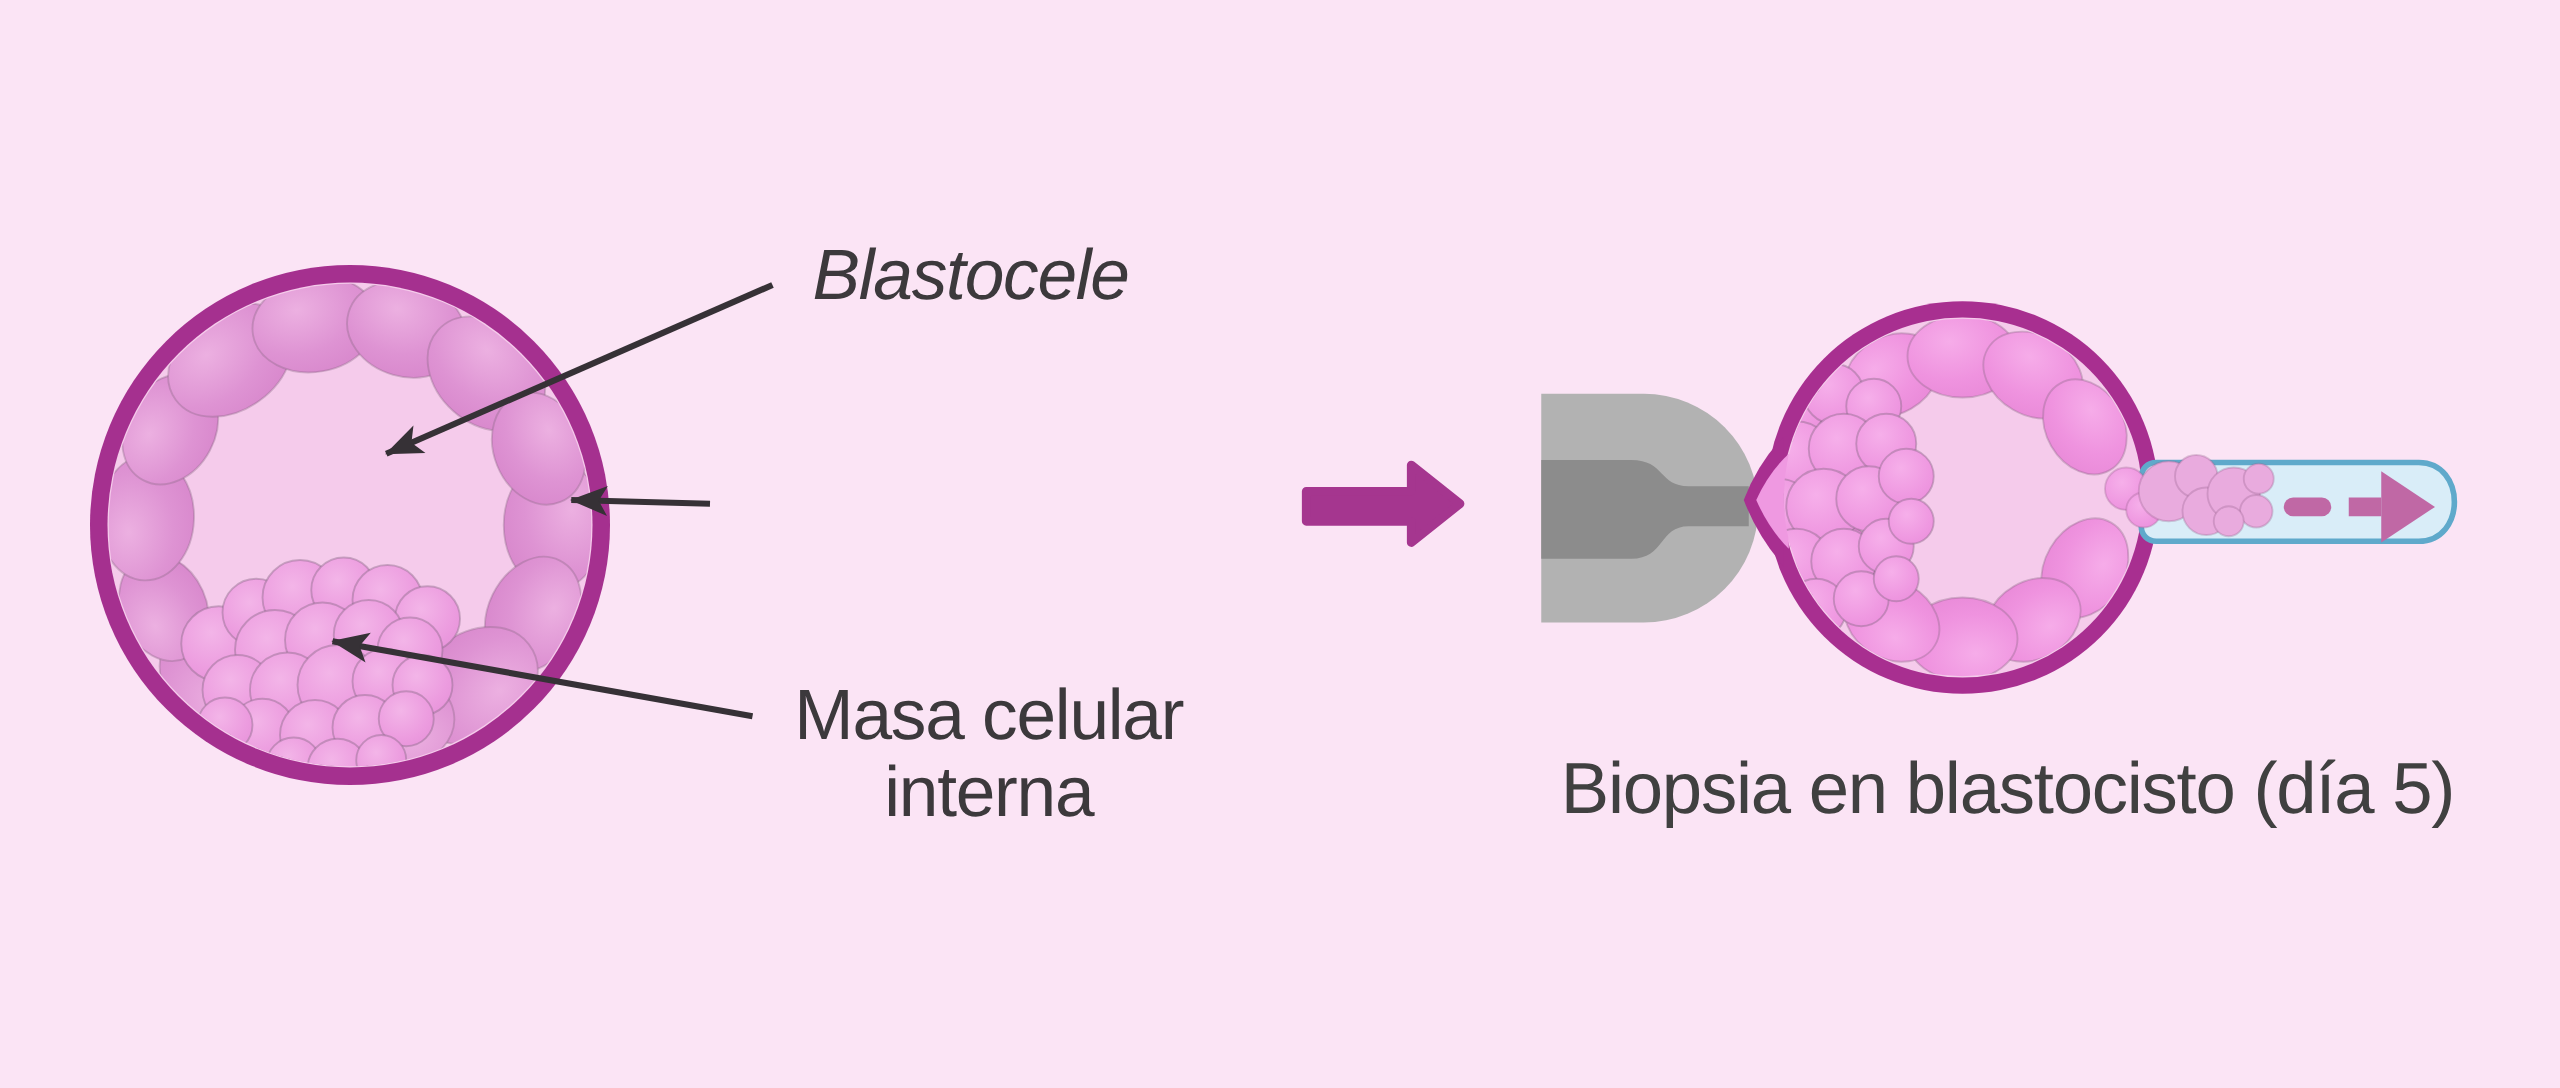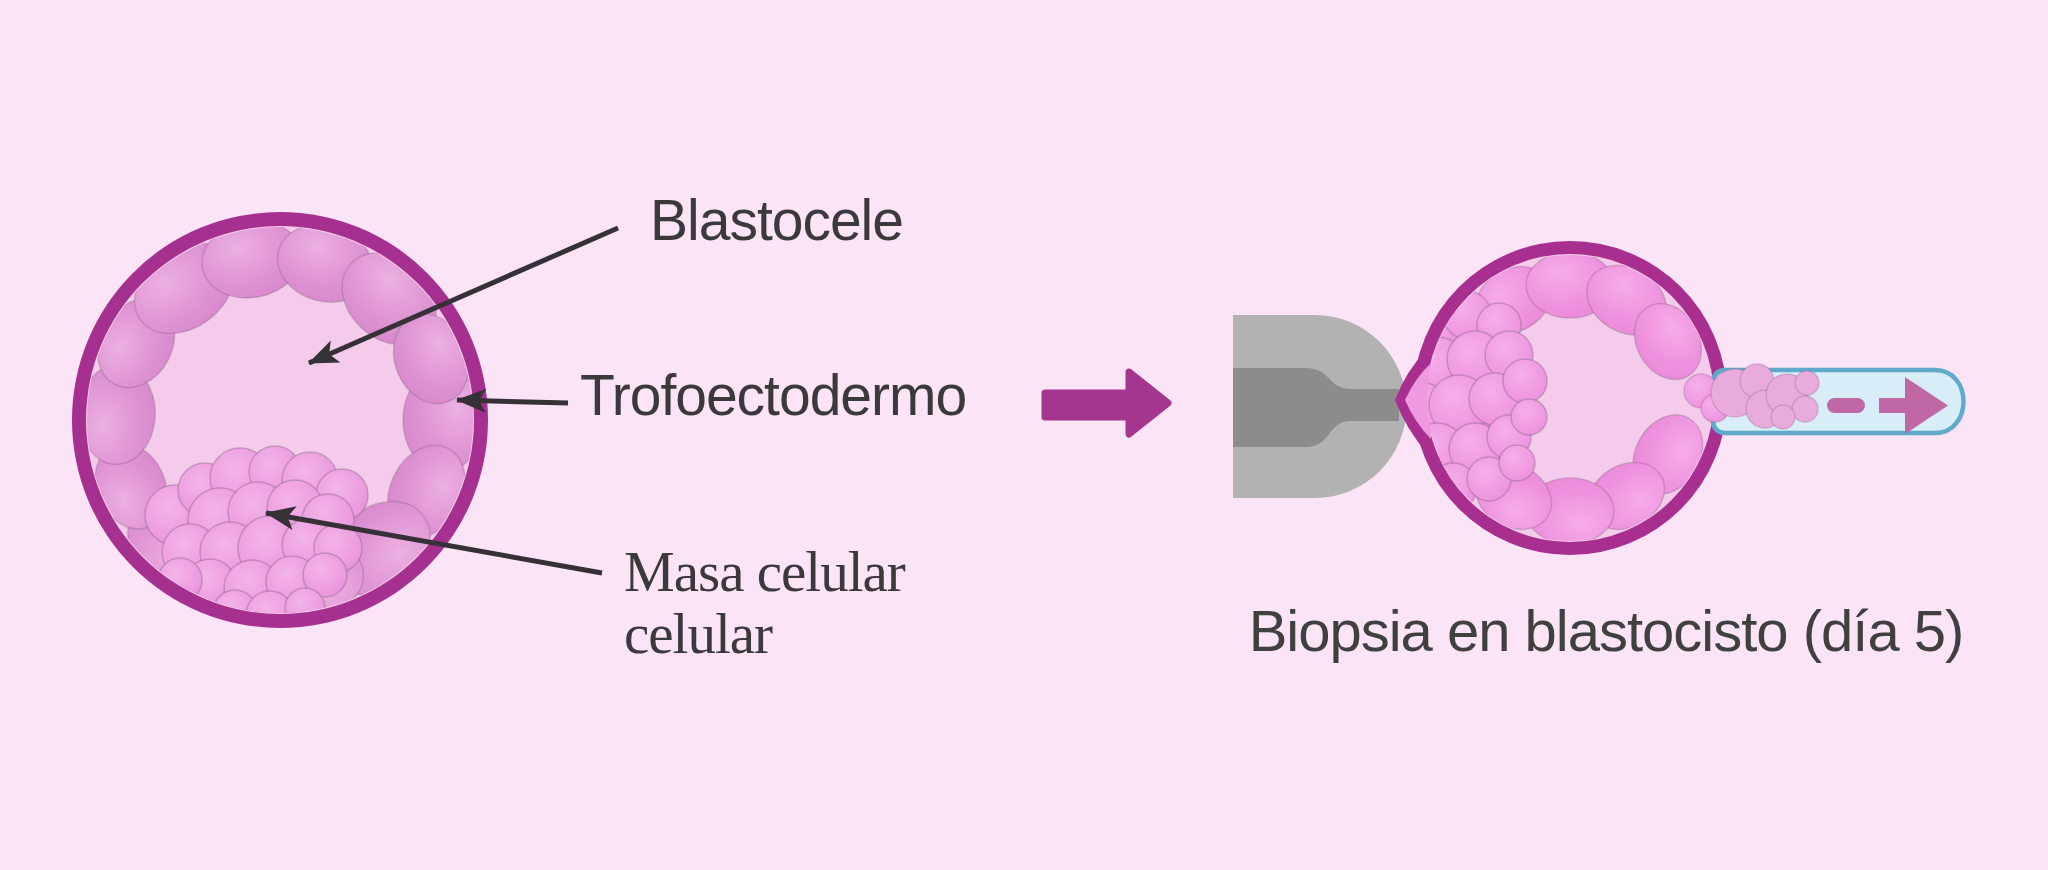--- a/index.html
+++ b/index.html
@@ -11,21 +11,21 @@
     font-family:"Liberation Sans","DejaVu Sans",sans-serif;
   }
   .abs{position:absolute;}
   .label{
     color:#3C393C;
     font-size:57px;
     line-height:62px;
     letter-spacing:-1px;
     white-space:nowrap;
   }
-  .label.center{text-align:left;white-space:normal;font-family:Liberation Serif, serif;}
+  .label.center{text-align:center;white-space:normal;}
   .caption{
     color:#404040;
     font-size:58px;
     letter-spacing:-1px;
     text-align:center;
     white-space:nowrap;
   }
   svg{display:block;}
   .cellOutline{stroke:rgba(137,104,133,0.35);stroke-width:1.5;}
   .icmOutline{stroke:rgba(137,104,133,0.42);stroke-width:1.5;}
@@ -195,24 +195,23 @@
       </marker>
     </defs>
 
     <line x1="618" y1="228" x2="309" y2="363" stroke-width="5" marker-end="url(#ah)" stroke="#363136"></line>
     <line x1="568" y1="403" x2="457" y2="400" stroke-width="5" marker-end="url(#ah)" stroke="#363136"></line>
     <line x1="602" y1="573" x2="266" y2="513" stroke-width="5" marker-end="url(#ah)" stroke="#363136"></line>
 
     <polygon points="1045,393 1129,393 1129,372 1168,403 1129,434 1129,417 1045,417" stroke-width="7" stroke-linejoin="round" fill="#A5368F" stroke="#A5368F"></polygon>
   </svg>
 
-  <div class="abs label" style="left:650px;top:189px;">Blastocele</div>
-
-  <div class="abs label" style="left:580px;top:364px;">Trofoectodermo</div>
+  <div class="abs label" style="left:650px;top:189px;font-style:italic;">Blastocele</div>
+
 
   <div class="abs label center" style="left:624px;top:541px;width:334px;">
     <div>Masa celular</div>
-    <div>celular</div>
+    <div>interna</div>
   </div>
 
   <div class="abs caption" style="left:1240px;top:597px;width:732px;">Biopsia en blastocisto (día 5)</div>
 
 </div>
 
 </body></html>

